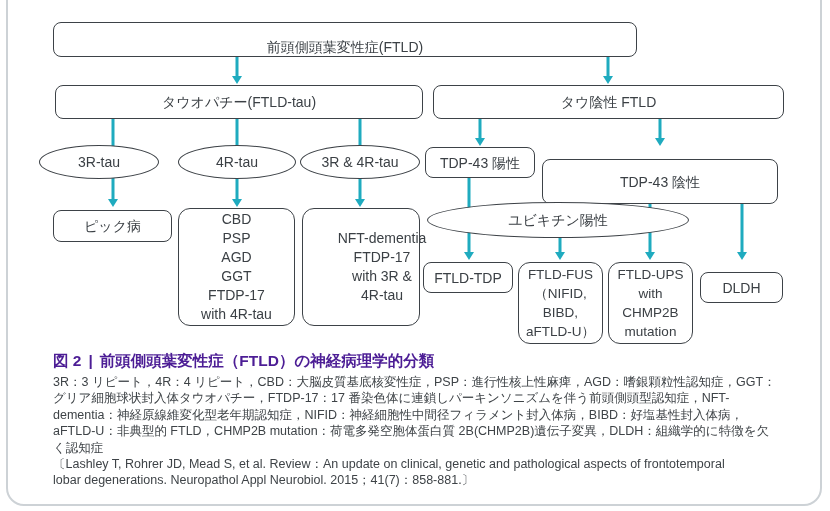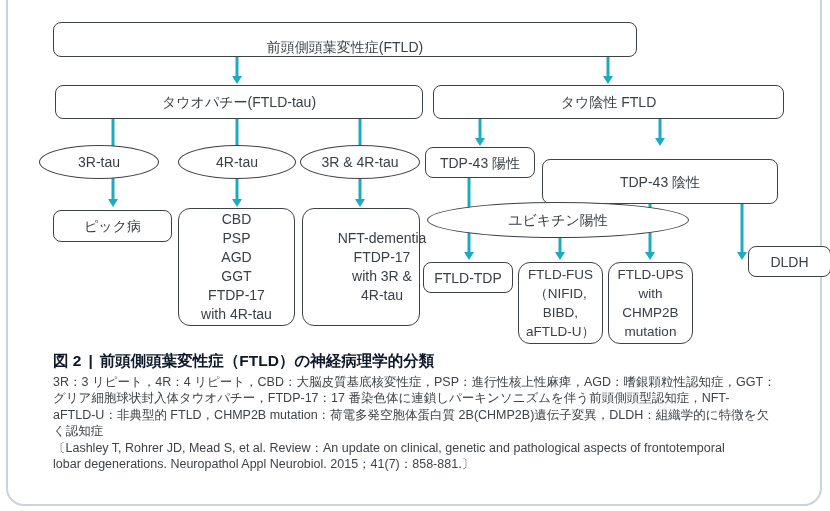--- a/index.html
+++ b/index.html
@@ -28,21 +28,21 @@
     position:absolute;left:50%;transform:translateX(-50%);
     top:0;bottom:6px;width:3px;background:var(--arrow,#1fabbf);
   }
   .arrow .head{
     position:absolute;bottom:0;left:50%;transform:translateX(-50%);
     width:0;height:0;border-left:5.5px solid transparent;border-right:5.5px solid transparent;
     border-top:8px solid var(--arrow,#1fabbf);
   }
   .caption{position:absolute;left:53px;top:351px;width:740px;}
   .caption-title{
-    font-size:15.5px;font-weight:bold;color:#0f172a;line-height:20px;white-space:nowrap;
+    font-size:15.5px;font-weight:bold;color:#4c1d95;line-height:20px;white-space:nowrap;
   }
   .caption-sep{margin:0 7px;font-weight:bold;}
   .caption-body{margin-top:3px;font-size:12.5px;line-height:16.4px;color:#3e4347;}
   .caption-body .cap-line{display:block;white-space:nowrap;}
   .small-ellipse-text{font-size:13px;line-height:15px;white-space:nowrap;}
 </style>
 </head>
 <body>
 
 <div class="page">
@@ -151,31 +151,32 @@
       <span class="bx-line">（NIFID,</span>
       <span class="bx-line">BIBD,</span>
       <span class="bx-line">aFTLD-U）</span>
     </div>
     <div class="node big" style="left:608px;top:262px;width:85px;height:82px;font-size:13.5px;line-height:19px;">
       <span class="bx-line">FTLD-UPS</span>
       <span class="bx-line">with</span>
       <span class="bx-line">CHMP2B</span>
       <span class="bx-line">mutation</span>
     </div>
-    <div class="node" style="left:700px;top:246px;width:83px;height:31px;margin-left:48px;">
+    <div class="node" style="left:700px;top:272px;width:83px;height:31px;">
       <span>DLDH</span>
     </div>
   </div>
 
   <div class="caption">
     <div class="caption-title">
       <span>図 2</span><span class="caption-sep">|</span><span>前頭側頭葉変性症（FTLD）の神経病理学的分類</span>
     </div>
     <div class="caption-body">
       <span class="cap-line">3R：3 リピート，4R：4 リピート，CBD：大脳皮質基底核変性症，PSP：進行性核上性麻痺，AGD：嗜銀顆粒性認知症，GGT：</span>
       <span class="cap-line">グリア細胞球状封入体タウオパチー，FTDP-17：17 番染色体に連鎖しパーキンソニズムを伴う前頭側頭型認知症，NFT-</span>
+      <span class="cap-line">dementia：神経原線維変化型老年期認知症，NIFID：神経細胞性中間径フィラメント封入体病，BIBD：好塩基性封入体病，</span>
       <span class="cap-line">aFTLD-U：非典型的 FTLD，CHMP2B mutation：荷電多発空胞体蛋白質 2B(CHMP2B)遺伝子変異，DLDH：組織学的に特徴を欠</span>
       <span class="cap-line">く認知症</span>
       <span class="cap-line">〔Lashley T, Rohrer JD, Mead S, et al. Review：An update on clinical, genetic and pathological aspects of frontotemporal</span>
       <span class="cap-line">lobar degenerations. Neuropathol Appl Neurobiol. 2015；41(7)：858-881.〕</span>
     </div>
   </div>
 </div>
 
 </body></html>

